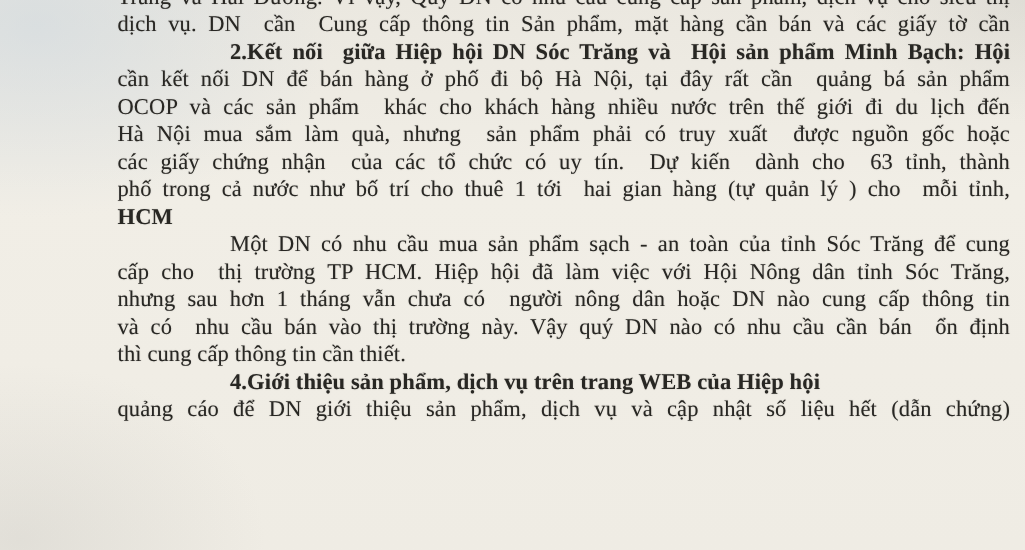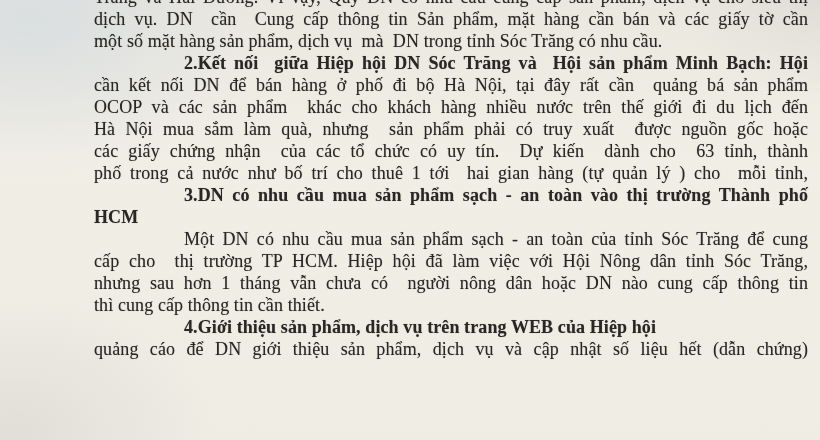--- a/index.html
+++ b/index.html
@@ -47,36 +47,35 @@
 </style>
 </head>
 <body>
 
 <div class="page">
   <div class="text-block">
 
     <div class="ln j">Trăng và Hải Dương. Vì vậy, Quý DN có nhu cầu cung cấp sản phẩm, dịch vụ cho siêu thị</div>
 
     <div class="ln j">dịch vụ. DN  cần  Cung cấp thông tin Sản phẩm, mặt hàng cần bán và các giấy tờ cần</div>
-    <div class="ln">một số mặt hàng sản phẩm, dịch vụ  mà  DN trong tỉnh Sóc Trăng có nhu cầu.</div>
 
     <div class="ln j ind b"><span>2.Kết nối  giữa Hiệp hội DN Sóc Trăng và  Hội sản phẩm Minh Bạch:</span><span class="rg"> Hội</span></div>
 
     <div class="ln j">cần kết nối DN để bán hàng ở phố đi bộ Hà Nội, tại đây rất cần  quảng bá sản phẩm</div>
     <div class="ln j">OCOP và các sản phẩm  khác cho khách hàng nhiều nước trên thế giới đi du lịch đến</div>
     <div class="ln j">Hà Nội mua sắm làm quà, nhưng  sản phẩm phải có truy xuất  được nguồn gốc hoặc</div>
     <div class="ln j">các giấy chứng nhận  của các tổ chức có uy tín.  Dự kiến  dành cho  63 tỉnh, thành</div>
     <div class="ln j">phố trong cả nước như bố trí cho thuê 1 tới  hai gian hàng (tự quản lý ) cho  mỗi tỉnh,</div>
 
-    <div class="ln j ind b">3.DN có nhu cầu mua sản phẩm sạch - an toàn vào thị trường Thành phố</div>
     <div class="ln b">HCM</div>
 
     <div class="ln j ind">Một DN có nhu cầu mua sản phẩm sạch - an toàn của tỉnh Sóc Trăng để cung</div>
     <div class="ln j">cấp cho  thị trường TP HCM. Hiệp hội đã làm việc với Hội Nông dân tỉnh Sóc Trăng,</div>
     <div class="ln j">nhưng sau hơn 1 tháng vẫn chưa có  người nông dân hoặc DN nào cung cấp thông tin</div>
+    <div class="ln j">và có  nhu cầu bán vào thị trường này. Vậy quý DN nào có nhu cầu cần bán  ổn định</div>
     <div class="ln">thì cung cấp thông tin cần thiết.</div>
 
     <div class="ln ind b">4.Giới thiệu sản phẩm, dịch vụ trên trang WEB của Hiệp hội</div>
 
 
     <div class="ln j">quảng cáo để DN giới thiệu sản phẩm, dịch vụ và cập nhật số liệu hết (dẫn chứng)</div>
 
   </div>
 </div>
 

